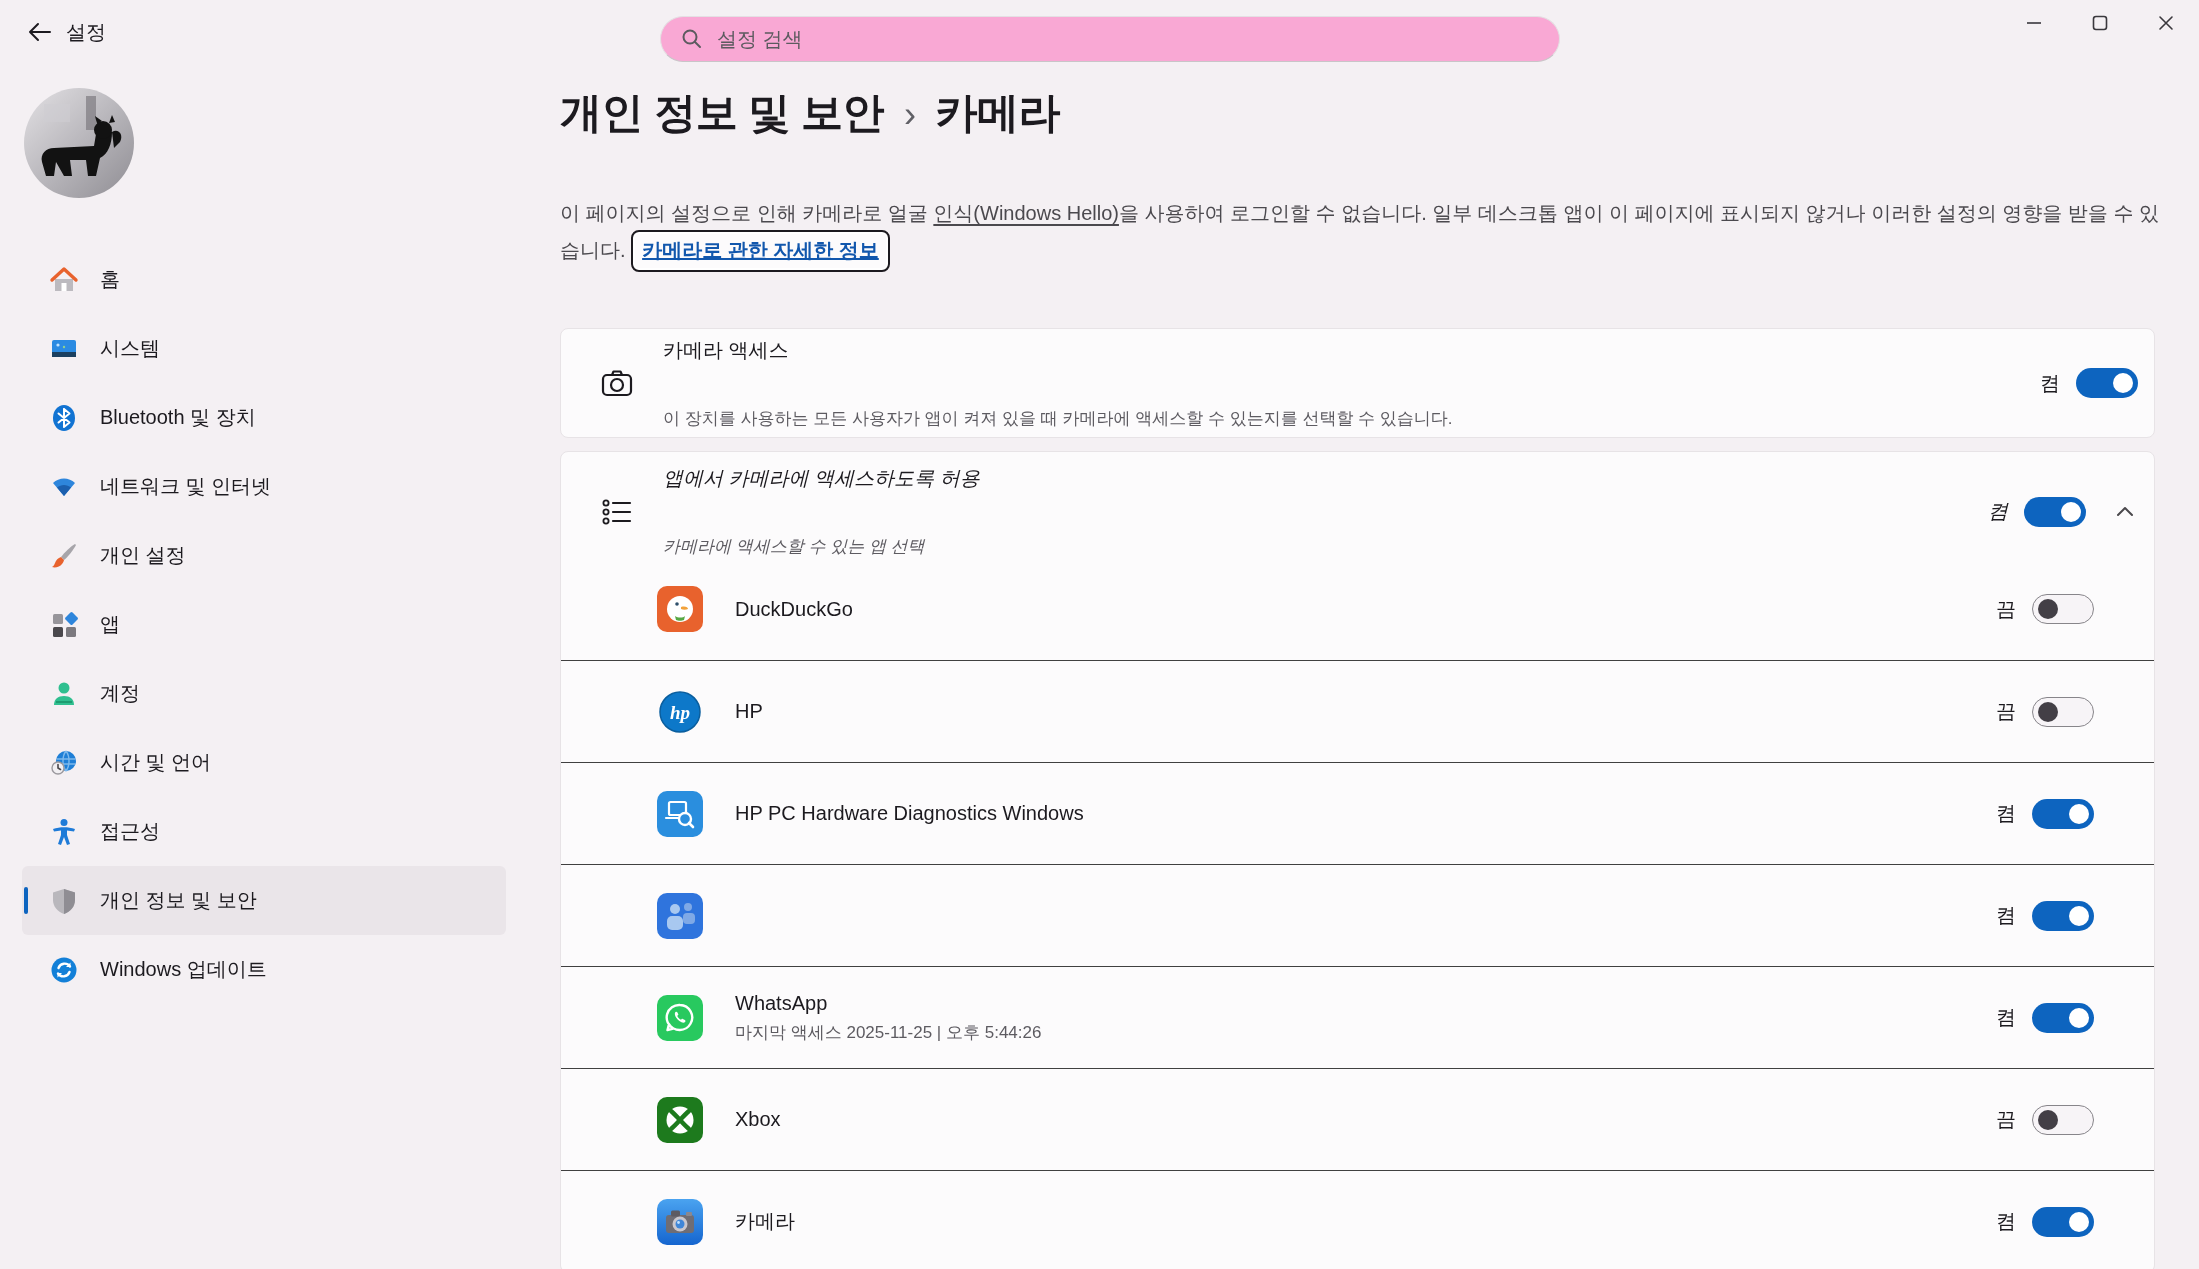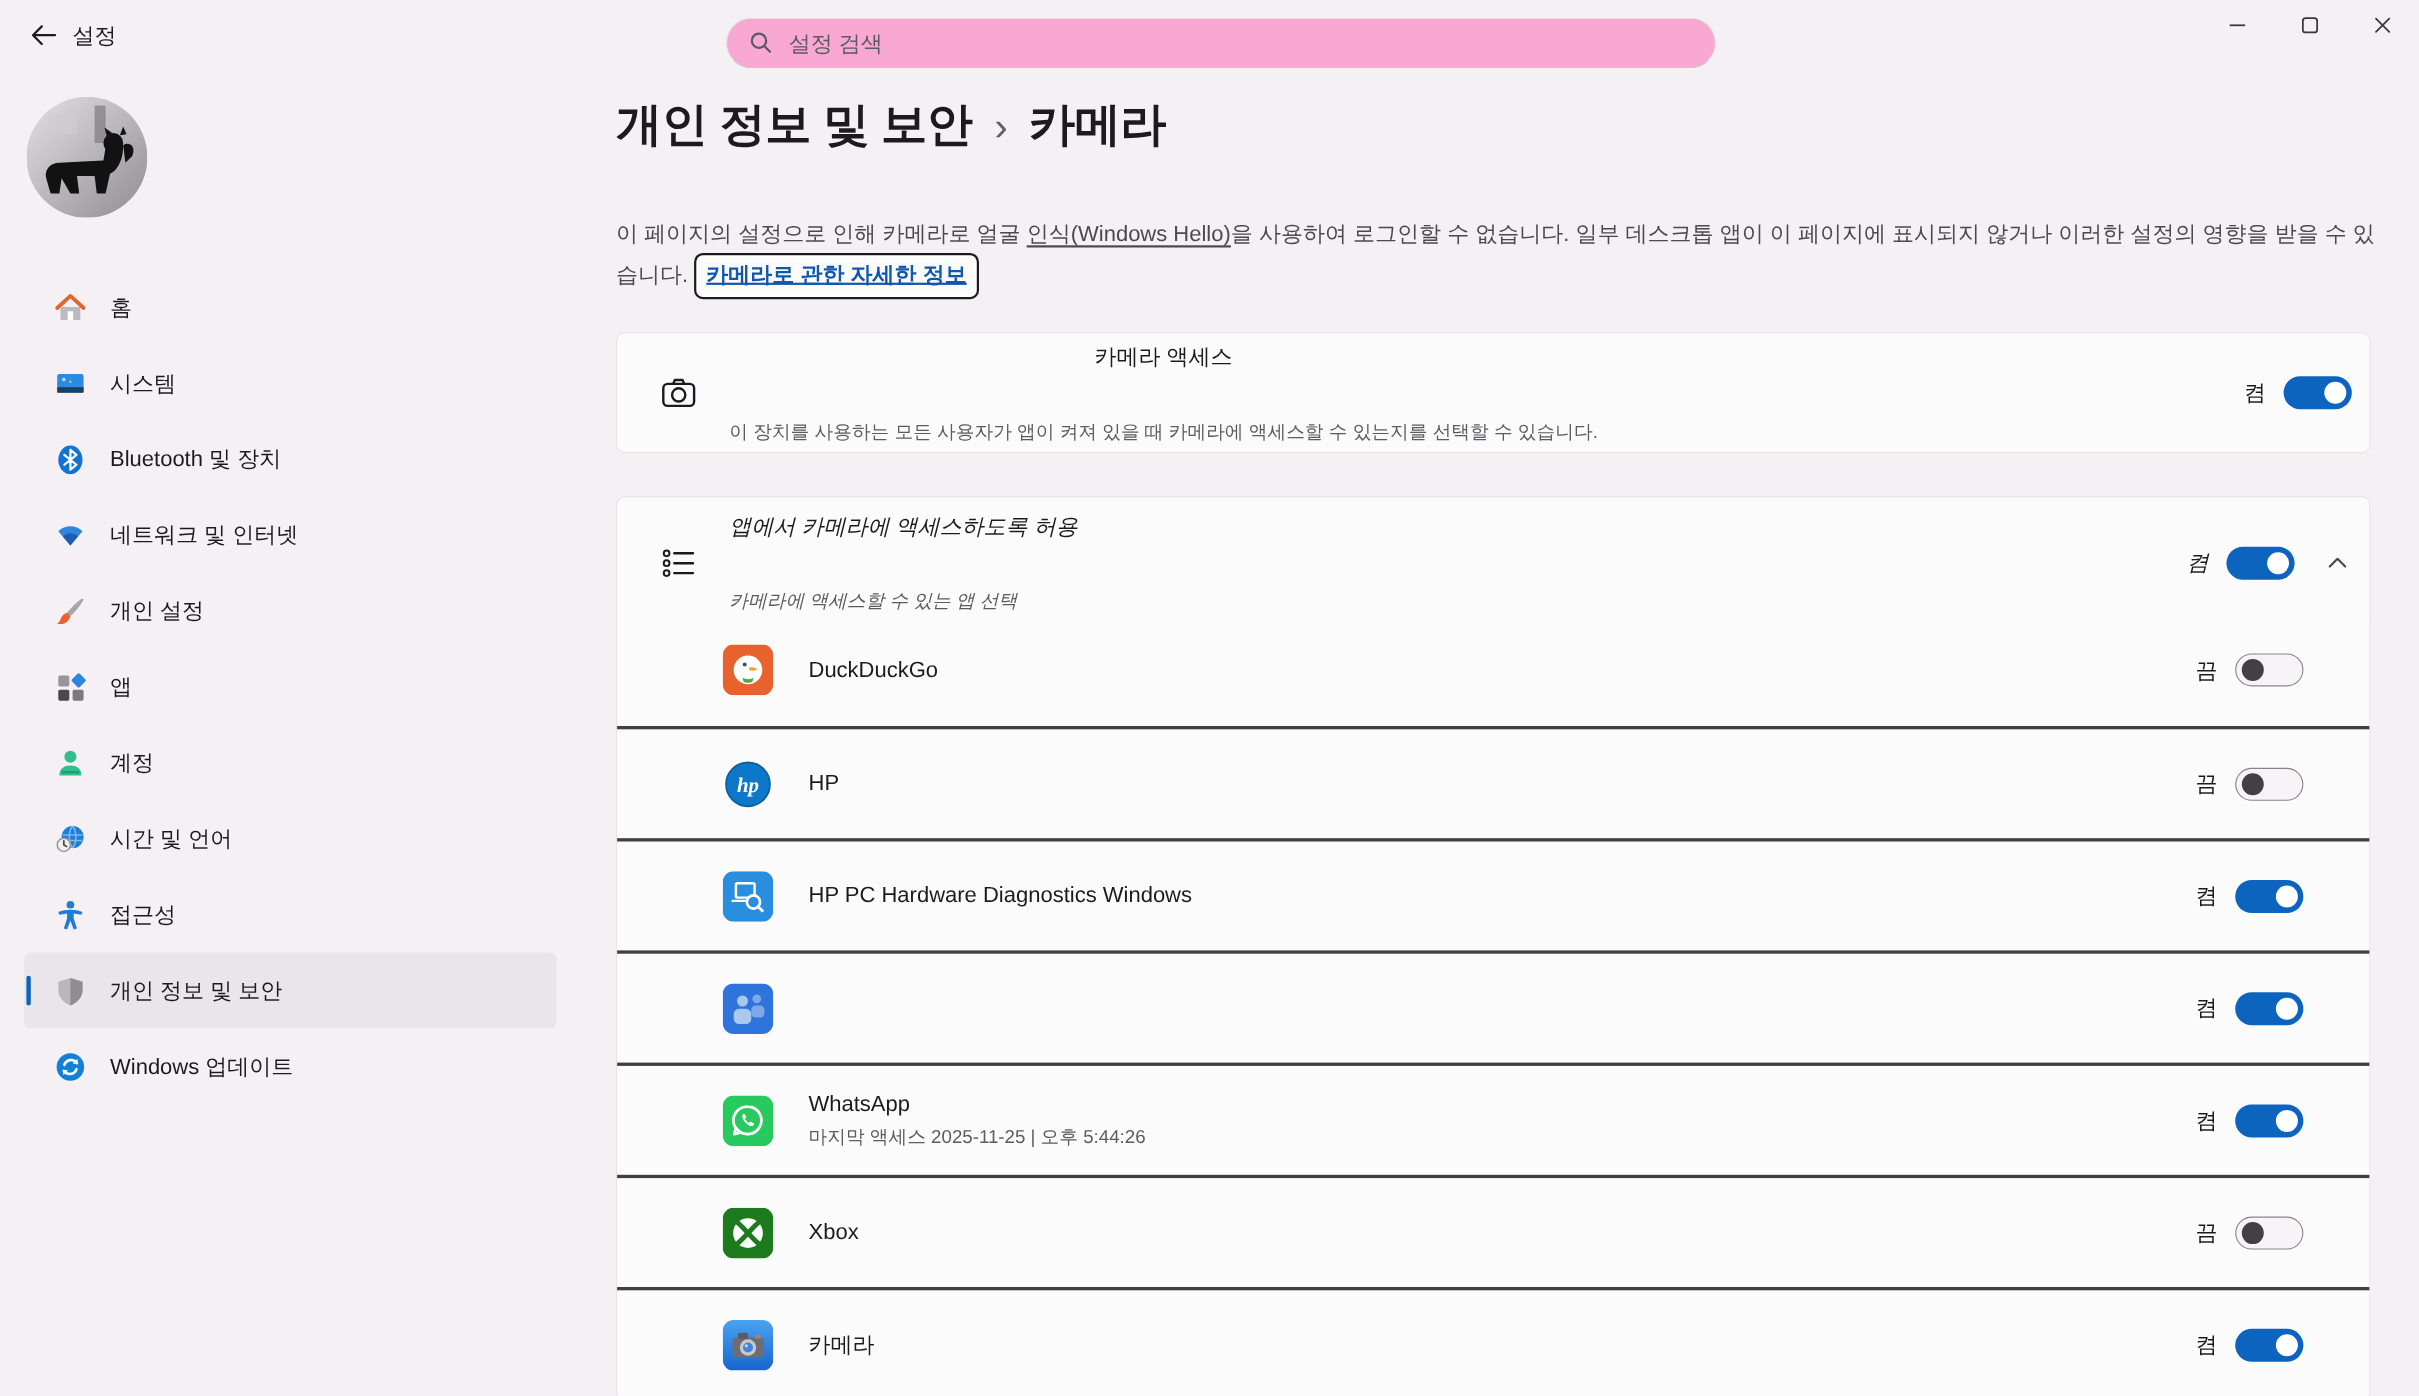--- a/index.html
+++ b/index.html
@@ -57,24 +57,24 @@
   .t-sub { font-size:17px; color:#5d5b61;margin-top:36px; }
   .right-group { margin-left:auto; display:flex; align-items:center; }
   .state-label { font-size:20px; color:#1c1a1f; margin-right:16px; }
 
   .toggle { width:62px; height:30px; border-radius:15px; position:relative; cursor:pointer; flex:0 0 62px; }
   .toggle.on { background:#0d64bf; }
   .toggle.on .knob { position:absolute; right:5px; top:5px; width:20px; height:20px; border-radius:50%; background:#ffffff; }
   .toggle.off { background:#f7f4f7; border:1px solid #87858a; }
   .toggle.off .knob { position:absolute; left:5px; top:4px; width:20px; height:20px; border-radius:50%; background:#433f46; }
 
-  #card-access { top:302px; height:110px;text-align:center; }
+  #card-access { top:328px; height:110px; }
   #card-apps-header { top:451px; height:121px; border-bottom-left-radius:0; border-bottom-right-radius:0;font-style:italic; }
   #apps-list { top:558px; border-top:none; border-radius:0 0 8px 8px; }
-  .app-row { height:102px; display:flex; align-items:center; border-top:3px solid #404040; }
+  .app-row { height:102px; display:flex; align-items:center; border-top:1px solid #404040; }
   .app-row:first-child { border-top:none; }
   .app-icon { width:46px; height:46px; margin-left:96px; flex:0 0 46px; }
   .app-texts { display:flex; flex-direction:column; gap:6px; margin-left:32px; }
   .app-name { font-size:20px; color:#1c1a1f; }
   .app-sub { font-size:17px; color:#5d5b61; }
   .app-row .right-group { padding-right:60px; }
   #card-access .right-group { padding-right:16px; }
   #card-apps-header .right-group { padding-right:14px; }
   .chevron-btn { width:30px; height:30px; margin-left:24px; display:flex; align-items:center; justify-content:center; cursor:pointer; }
 </style>

